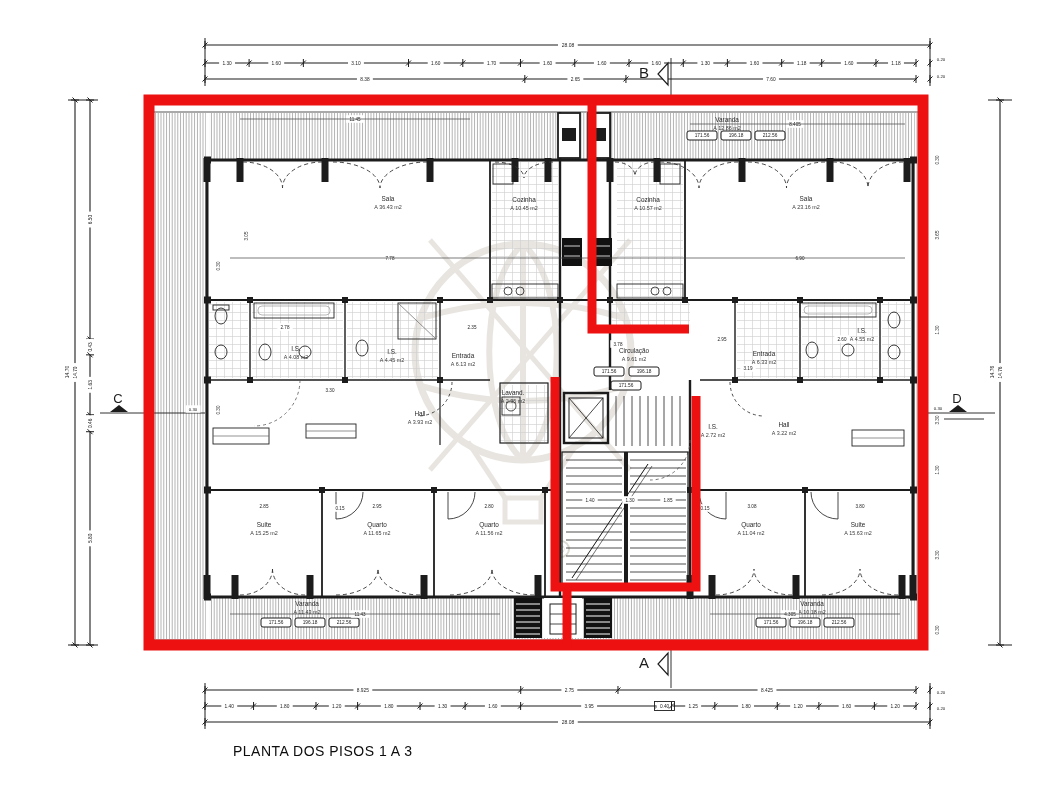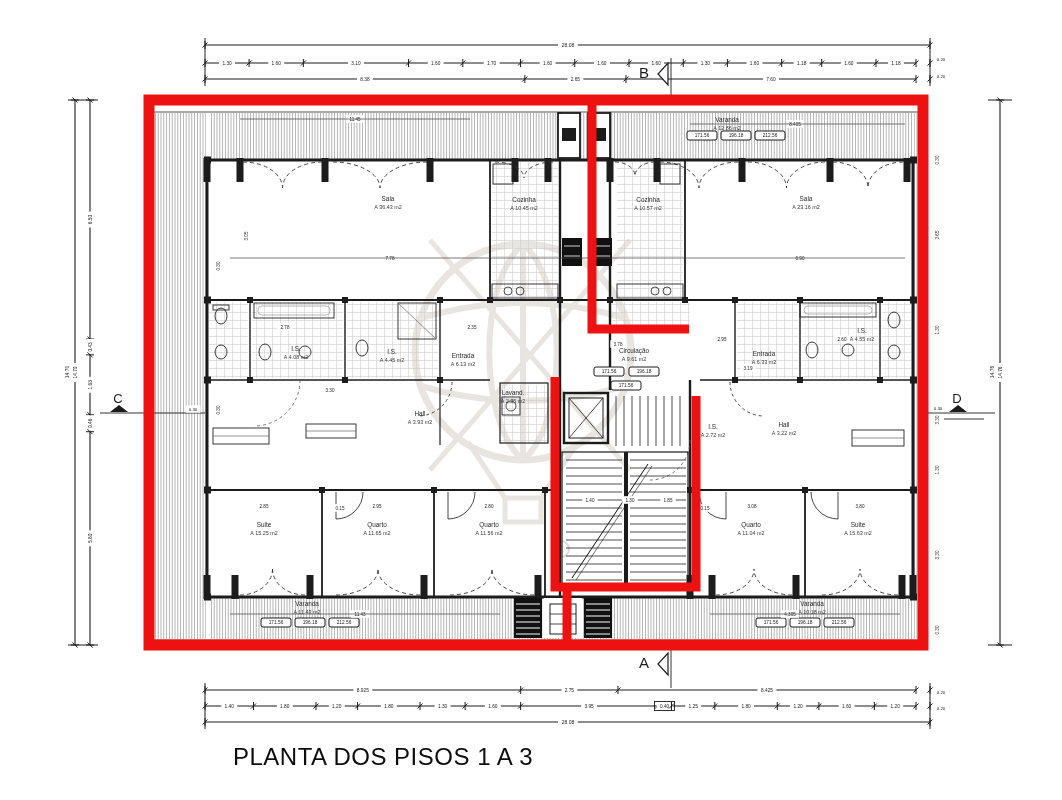--- a/index.html
+++ b/index.html
@@ -1,20 +1,20 @@
 <!DOCTYPE html>
 <html><head>
 <meta charset="utf-8">
 <style>
   html,body{margin:0;padding:0;background:#ffffff;}
   body{width:1062px;height:800px;position:relative;overflow:hidden;
        font-family:"Liberation Sans", sans-serif;}
   .stage{position:absolute;inset:0;}
   svg{position:absolute;left:0;top:0;}
-  .title{position:absolute;left:233px;top:743px;font-size:24px;letter-spacing:.5px;
+  .title{position:absolute;left:233px;top:743px;font-size:14px;letter-spacing:.5px;
          color:#0d0d0d;font-weight:400;}
 </style>
 </head>
 <body>
 
 <div class="stage">
   <svg id="plan" width="1062" height="800" viewBox="0 0 1062 800">
       <defs>
         <pattern id="hatch" width="2.8" height="8" patternUnits="userSpaceOnUse">
           <line x1="1.4" y1="0" x2="1.4" y2="8" stroke="#8f8f8f" stroke-width="0.7"></line>

